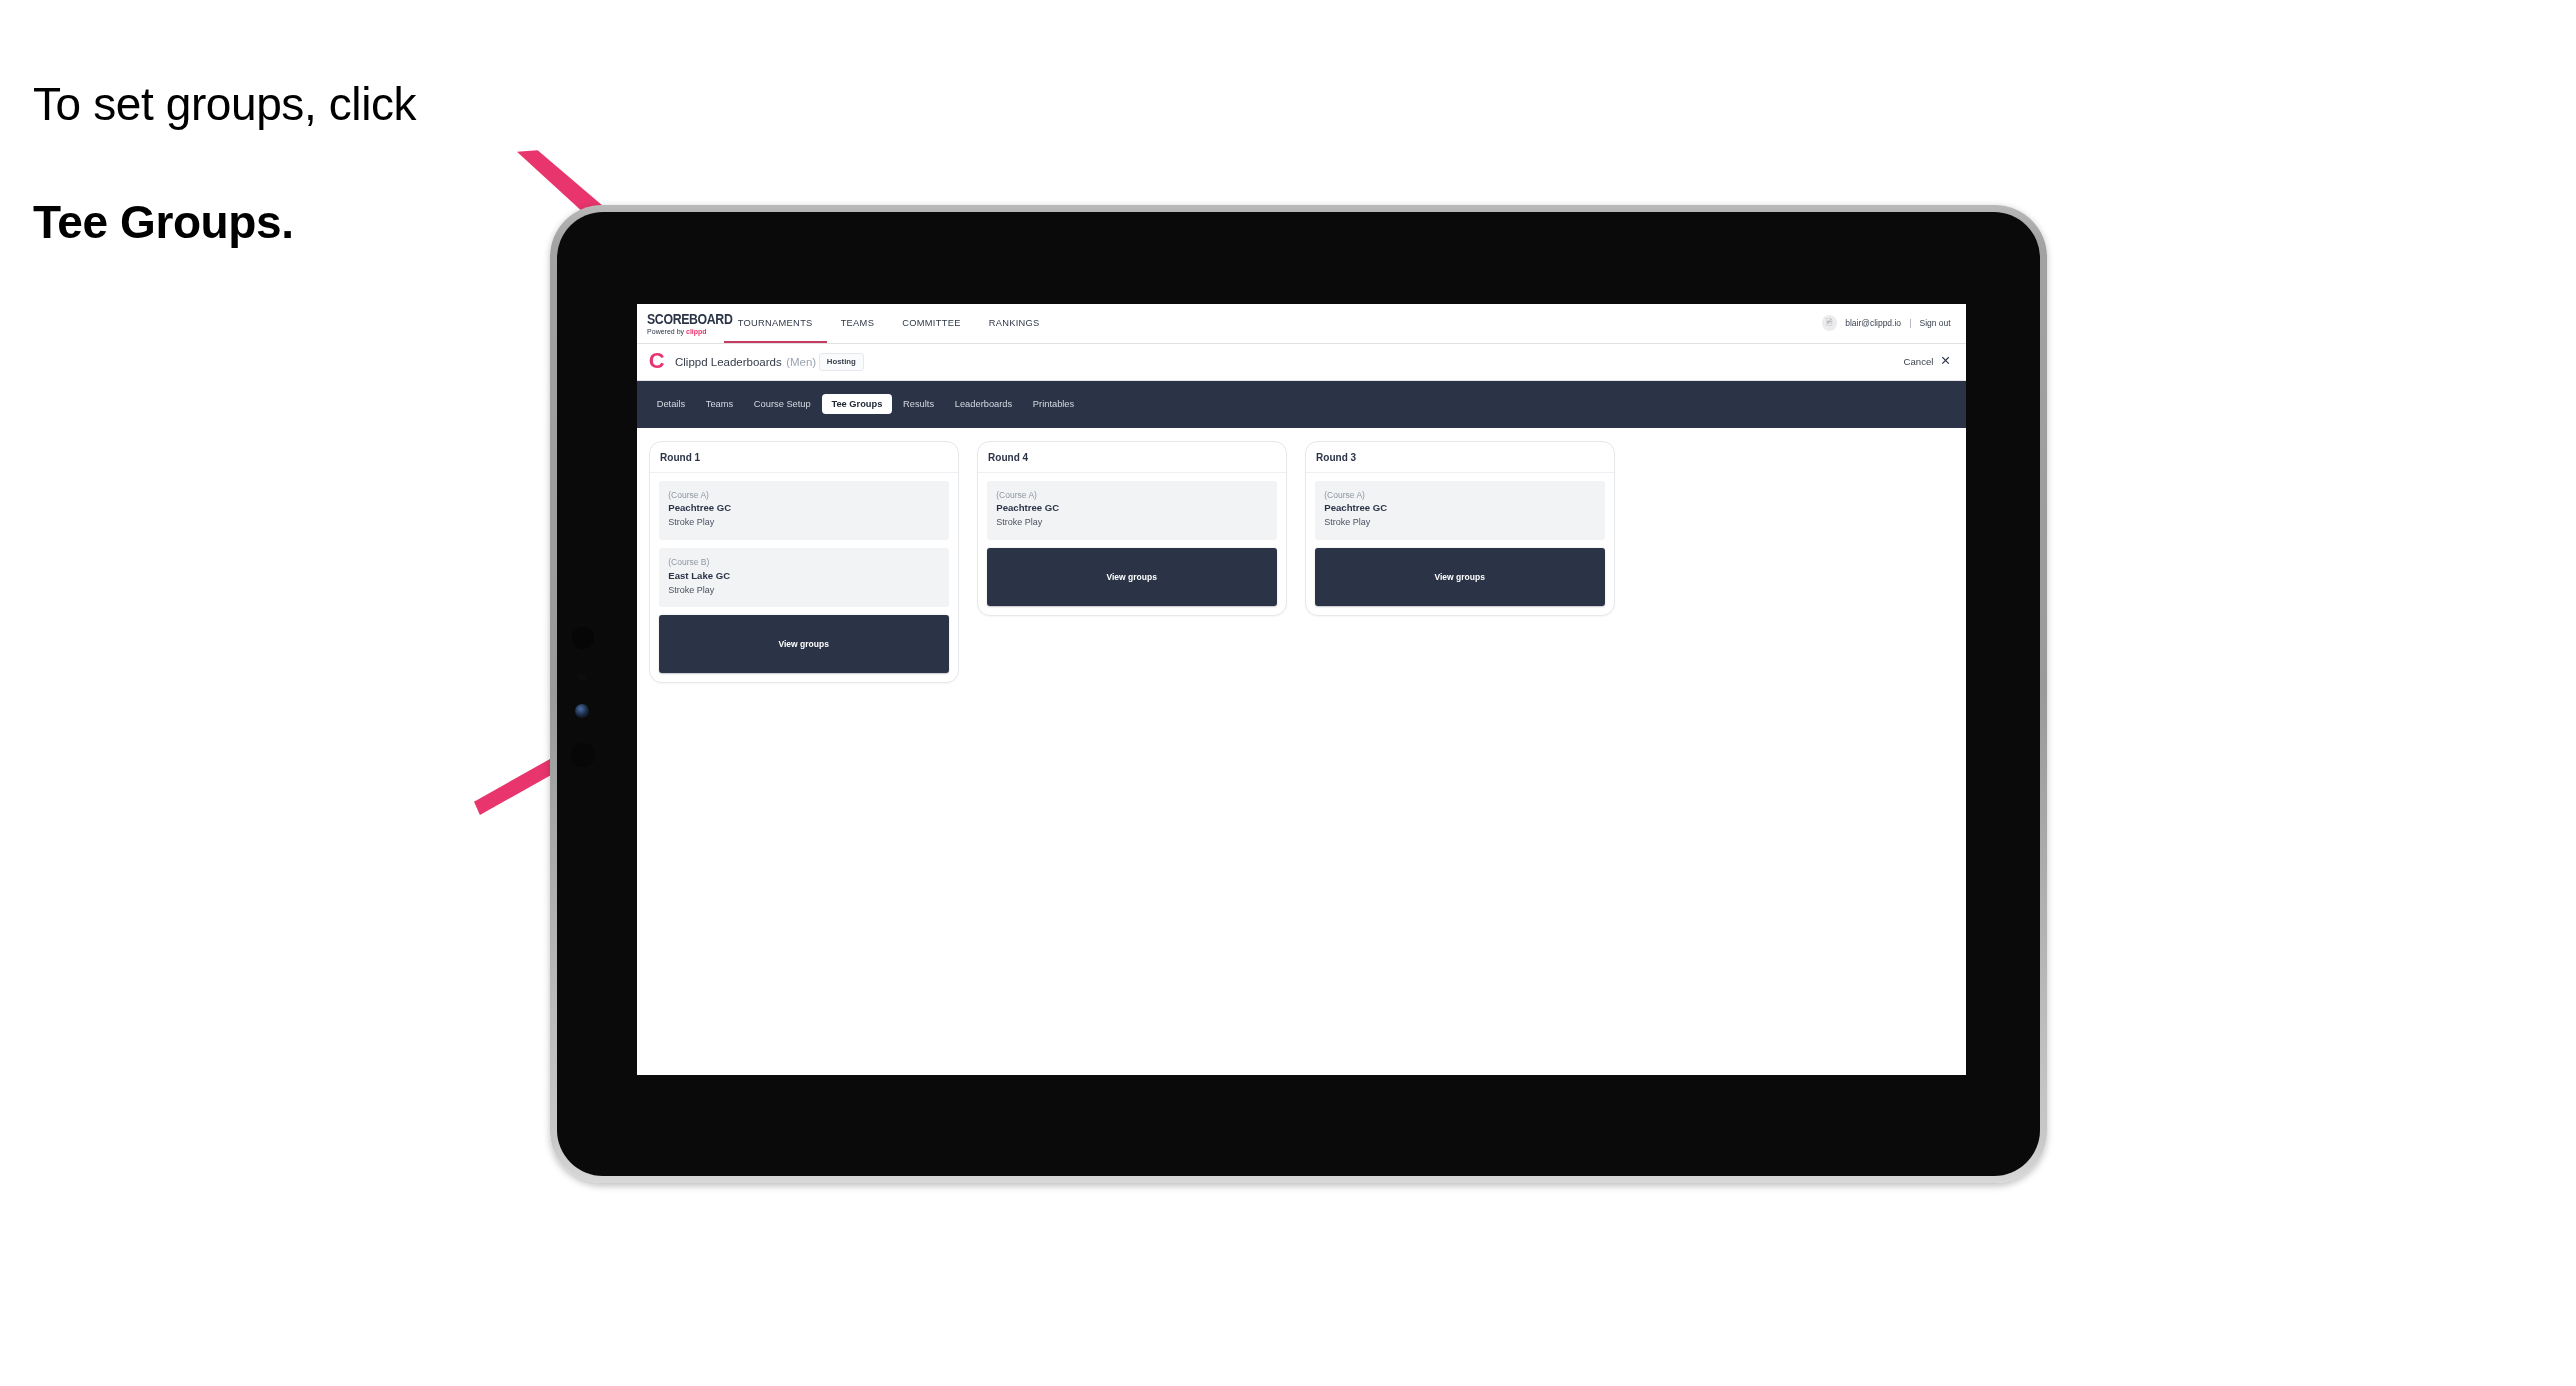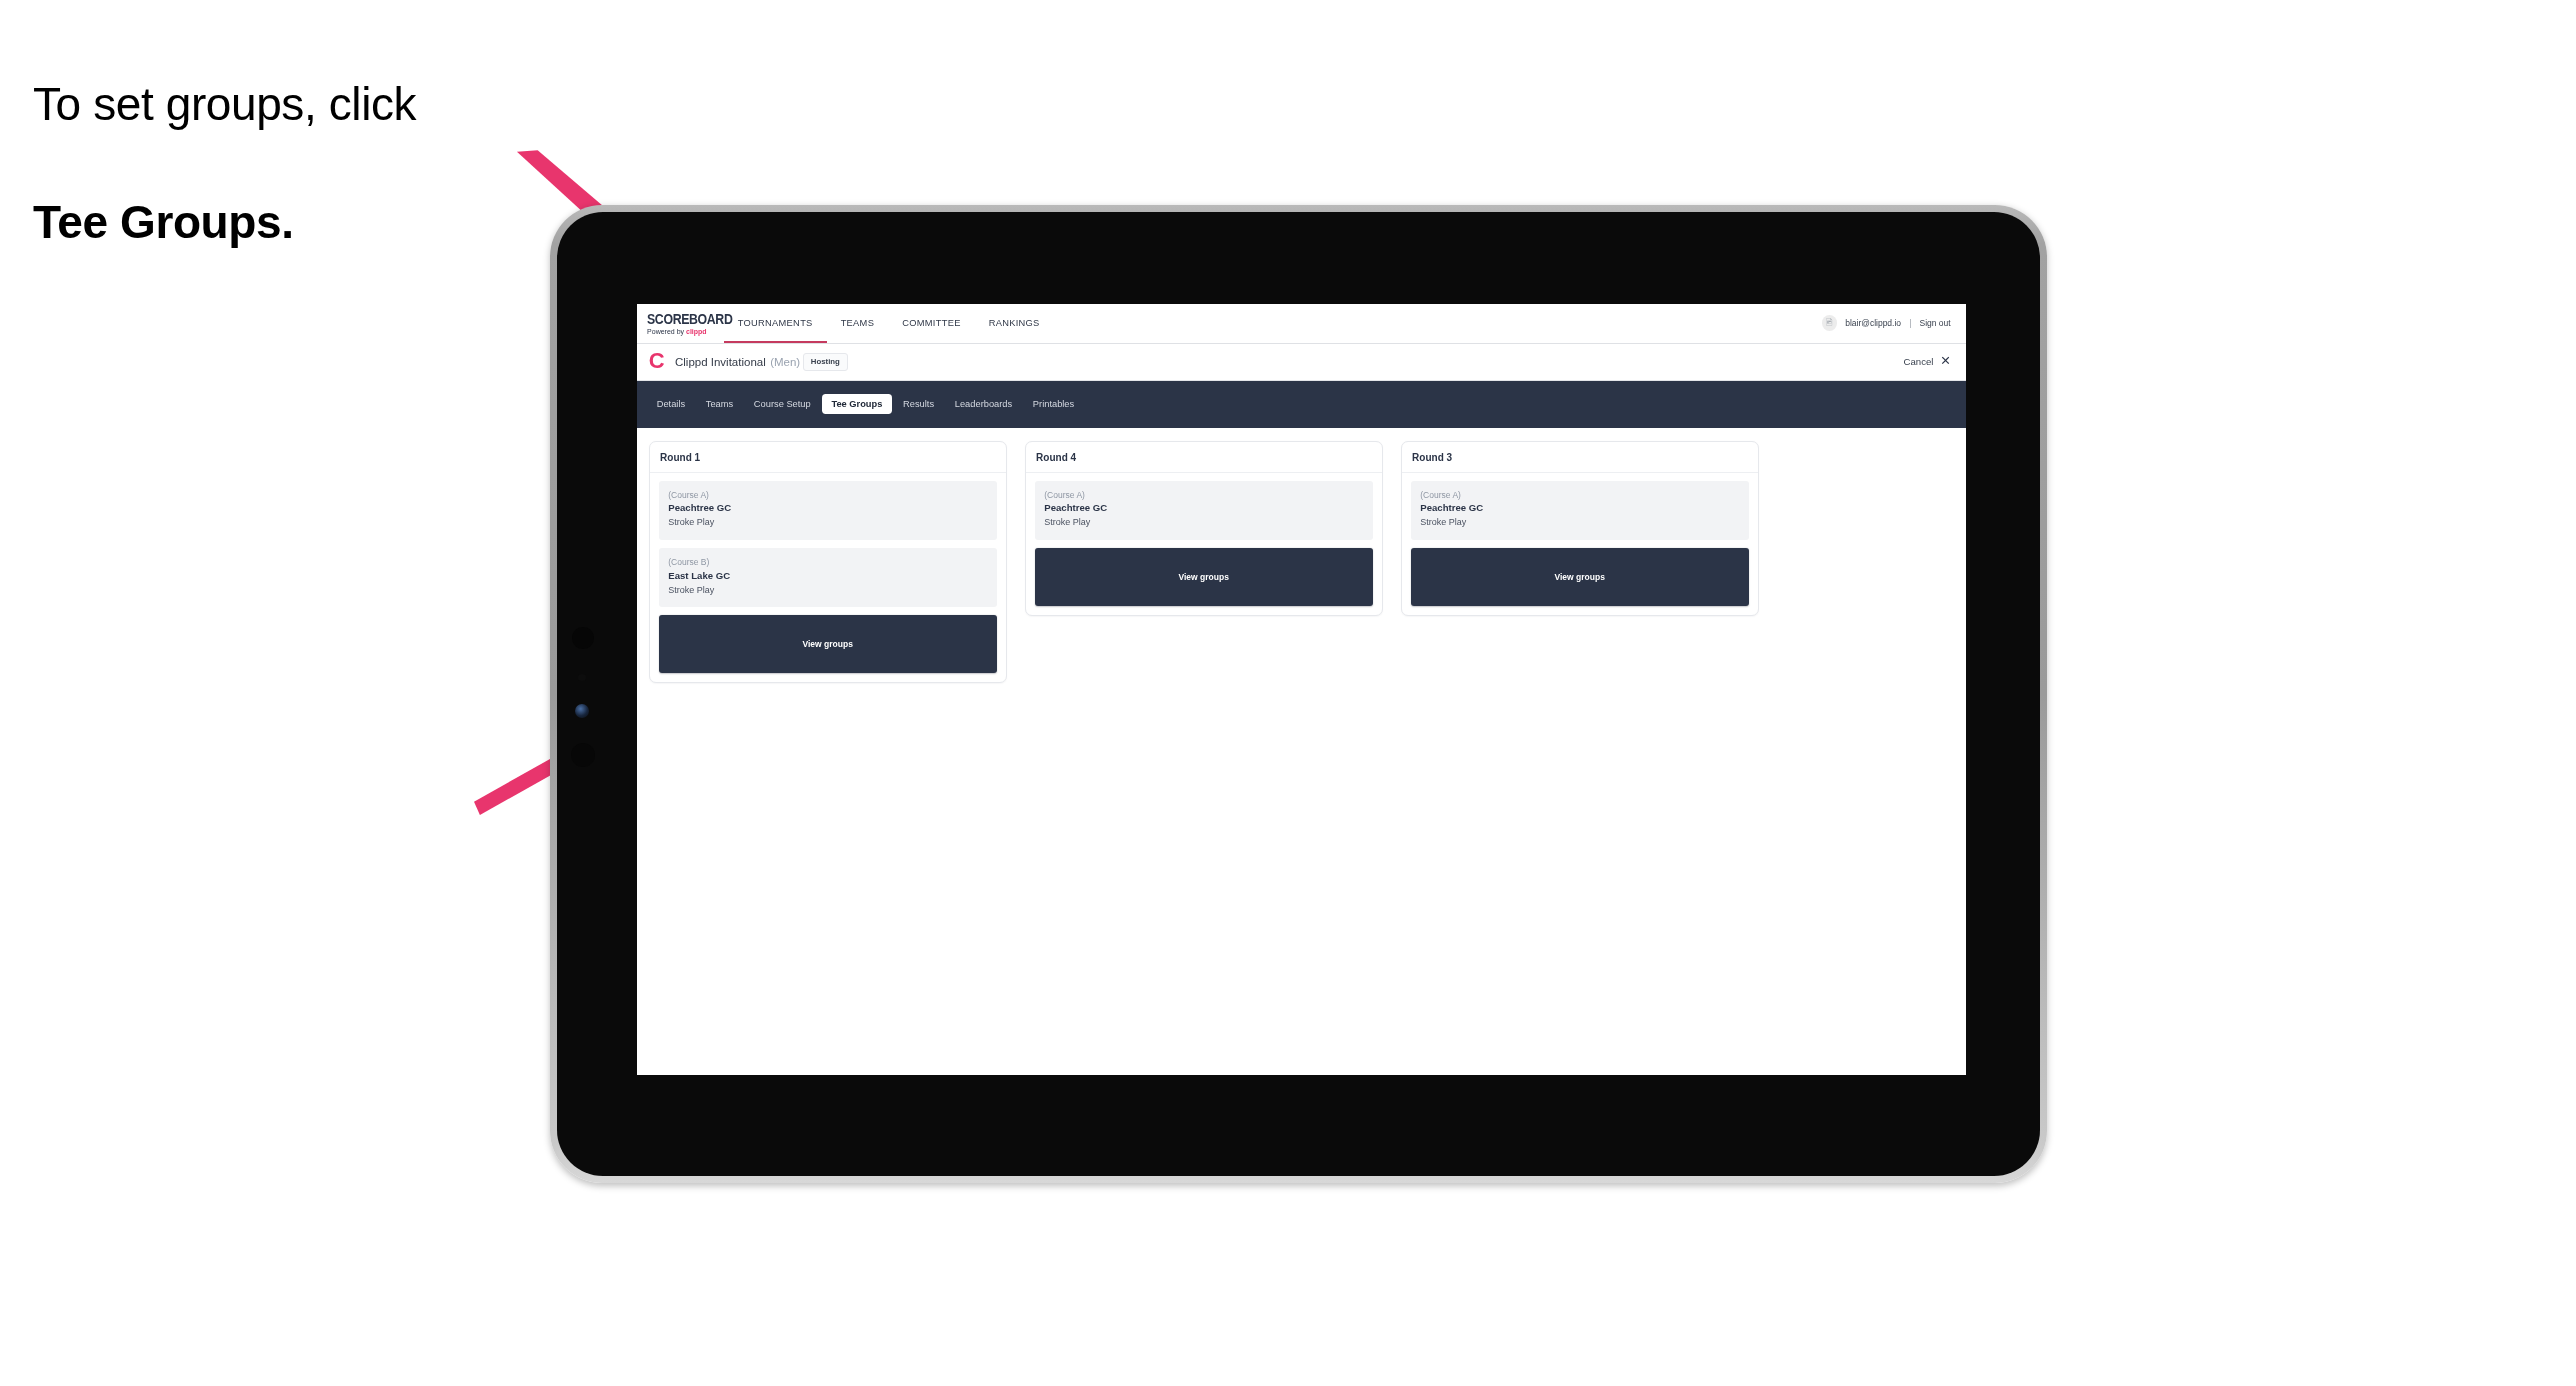--- a/index.html
+++ b/index.html
@@ -145,23 +145,23 @@
     font-size: 9.3px; color: #d4d8e0;
     padding: 5.2px 9.6px; border-radius: 3.7px; cursor: pointer; white-space:nowrap;
   }
   .tab.active {
     background: #ffffff; color: #222a39; font-weight: 700;
   }
 
   
   #content { background: #ffffff; padding: 13.3px 12px; display: flex; gap: 18px; align-items: flex-start; }
   .round-card {
-    width: 358px;
+    width: 310px;
     border: 0.7px solid #e6e8ec;
-    border-radius: 7px;
+    border-radius: 13px;
     background: #fff;
     overflow: hidden;
     box-shadow: 0 0.7px 1.5px rgba(20,25,40,0.04);
   }
   .round-head {
     padding: 9.6px 10.4px;
     border-bottom: 0.7px solid #edeff2;
     font-size: 10px; font-weight: 700; color: #2b3447;
   }
   .round-body { padding: 7.4px 9px 9px 9px; }
@@ -236,21 +236,21 @@
           <div id="topbar-right">
             <div id="avatar">🖻</div>
             <div id="user-email">blair@clippd.io</div>
             <div class="sep">|</div>
             <div id="signout">Sign out</div>
           </div>
         </div>
 
         <div id="titlerow">
           <div id="c-logo">C</div>
-          <div id="tourn-name">Clippd Invitational</div>
+          <div id="tourn-name">Clippd Leaderboards</div>
           <div id="tourn-gender">(Men)</div>
           <div id="hosting-badge">Hosting</div>
           <div id="cancel-wrap">
             <span id="cancel-label">Cancel</span>
             <span id="cancel-x">✕</span>
           </div>
         </div>
 
         <div id="tabbar">
           <div class="tab">Details</div>

